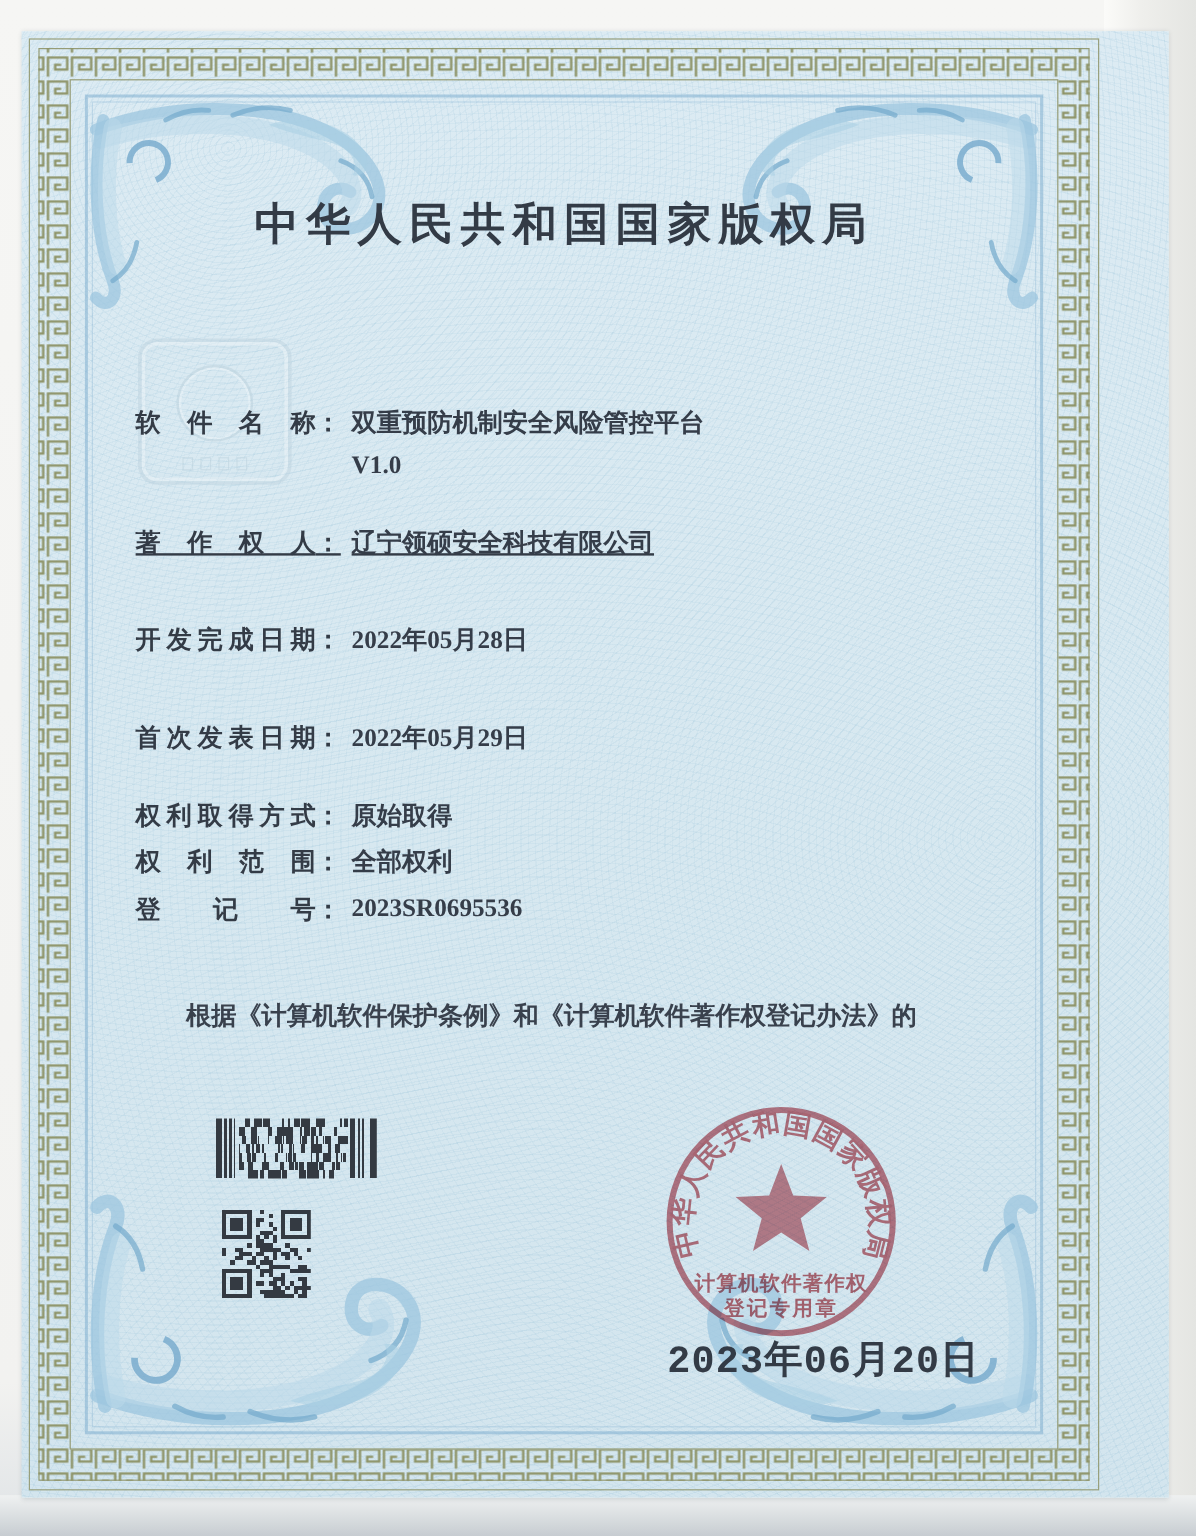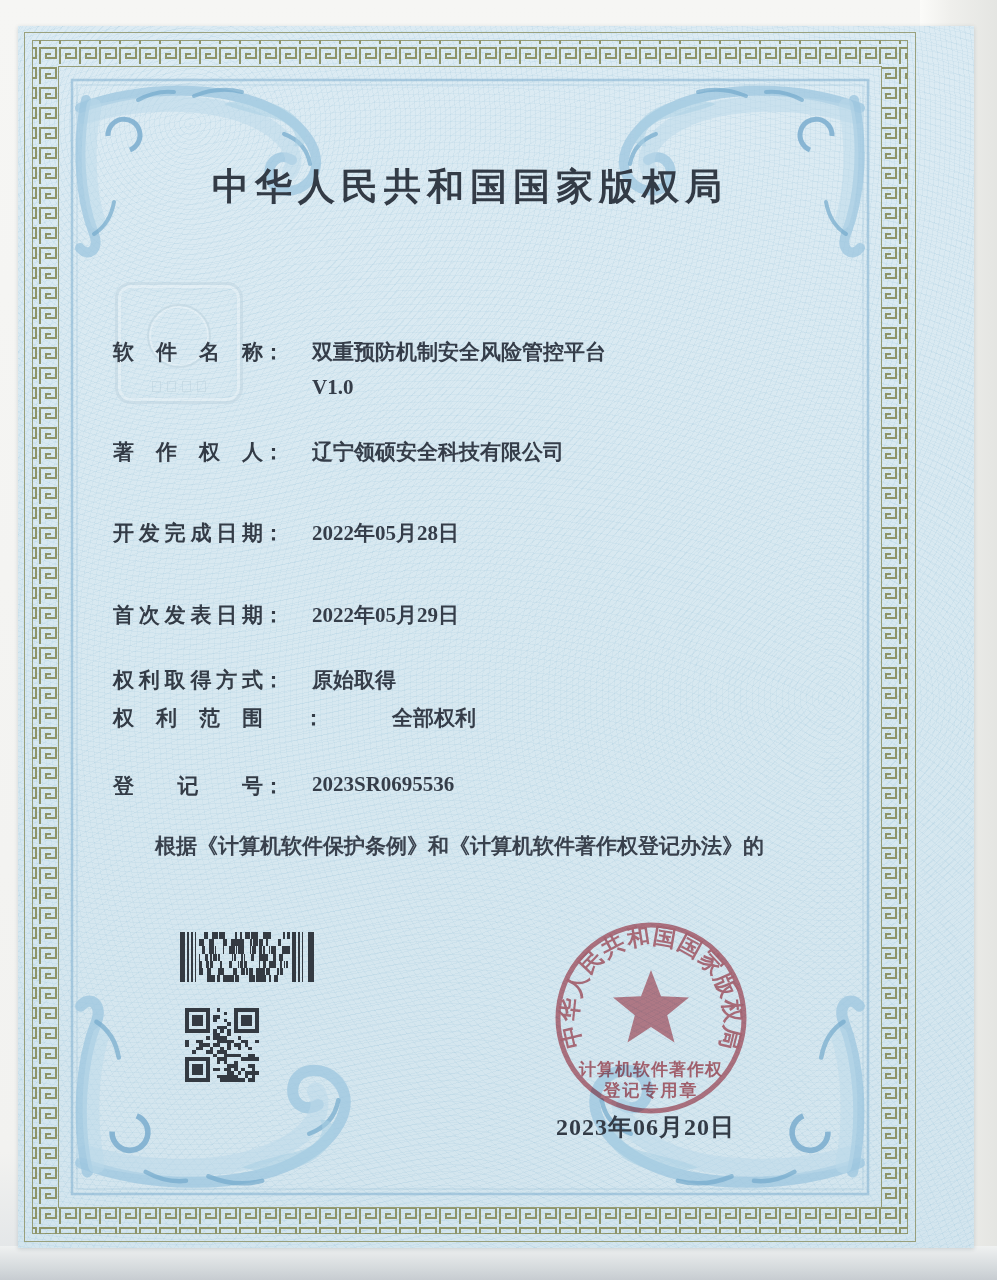--- a/index.html
+++ b/index.html
@@ -30,36 +30,36 @@
     font-size:37px;font-weight:700;letter-spacing:6px;color:#333b46;}
   .cert-title{position:absolute;left:0;right:0;top:206px;text-align:center;
     font-size:45px;font-weight:800;letter-spacing:3px;color:#2e3640;}
   .certno-row{position:absolute;top:268px;right:104px;display:flex;gap:14px;
     font-size:18px;font-weight:700;color:#333b46;}
 
   .f-row{position:absolute;left:95px;display:flex;align-items:flex-start;
     font-size:21px;font-weight:700;color:#333b46;}
   .f-label{display:inline-block;width:150px;text-align:justify;text-align-last:justify;}
   .f-colon{display:inline-block;}
-  .f-val{margin-left:28px;font-weight:600;color:#353d49;}
+  .f-val{margin-left:9px;font-weight:600;color:#353d49;}
   .f-val .line2{display:block;margin-top:9px;}
 
   .statement{position:absolute;left:95px;top:793px;width:728px;
     font-size:21px;font-weight:600;line-height:54px;color:#39414d;}
   .statement .s1{padding-left:42px;}
 
   .barcode{position:absolute;left:162px;top:906px;width:134px;height:50px;}
   .qrcode{position:absolute;left:167px;top:982px;width:74px;height:74px;}
 
   .serial-row{position:absolute;left:142px;top:1082px;font-size:27px;color:#4a525a;}
   .serial-no{font-family:"DejaVu Sans Mono","Liberation Mono",monospace;
     font-size:26px;letter-spacing:2px;color:#c8505e;margin-left:10px;}
 
-  .issue-date{position:absolute;left:538px;top:1085px;font-size:24px;
-    font-weight:700;letter-spacing:1px;color:#333b46;}
+  .issue-date{position:absolute;left:538px;top:1085px;font-size:32px;
+    font-weight:700;letter-spacing:1px;color:#333b46;font-family:Liberation Mono, monospace;}
 
   .seal{position:absolute;left:518px;top:877px;width:230px;height:230px;
     opacity:.88;mix-blend-mode:multiply;}
 
   
   .emboss{position:absolute;left:97px;top:256px;width:128px;height:122px;
     border:3px solid rgba(186,208,220,.8);border-radius:16px;opacity:.55;
     box-shadow:inset 0 0 0 3px rgba(255,255,255,.55), inset 0 0 12px rgba(150,185,205,.35);}
   .emboss .inner-circle{position:absolute;left:50%;top:44%;width:64px;height:64px;
     transform:translate(-50%,-50%);border-radius:50%;
@@ -124,21 +124,21 @@
   <div class="layer">
     <div class="authority">中华人民共和国国家版权局</div>
 
 
     <div class="f-row" style="top:312px;">
       <span class="f-label">软件名称</span>
         <span class="f-colon">：</span>
       <span class="f-val"><span>双重预防机制安全风险管控平台</span><span class="line2">V1.0</span></span>
     </div>
 
-    <div class="f-row" style="top:412px;">
+    <div class="f-row" style="top:412px;text-decoration:underline;">
       <span class="f-label">著作权人</span>
         <span class="f-colon">：</span>
       <span class="f-val">辽宁领硕安全科技有限公司</span>
     </div>
 
     <div class="f-row" style="top:493px;">
       <span class="f-label">开发完成日期</span>
         <span class="f-colon">：</span>
       <span class="f-val">2022年05月28日</span>
     </div>
@@ -148,27 +148,27 @@
         <span class="f-colon">：</span>
       <span class="f-val">2022年05月29日</span>
     </div>
 
     <div class="f-row" style="top:640px;">
       <span class="f-label">权利取得方式</span>
         <span class="f-colon">：</span>
       <span class="f-val">原始取得</span>
     </div>
 
-    <div class="f-row" style="top:678px;gap:40px;">
+    <div class="f-row" style="top:678px;">
       <span class="f-label">权利范围</span>
         <span class="f-colon">：</span>
       <span class="f-val">全部权利</span>
     </div>
 
-    <div class="f-row" style="top:746px;justify-content:flex-end;">
+    <div class="f-row" style="top:718px;justify-content:flex-end;">
       <span class="f-label">登记号</span>
         <span class="f-colon">：</span>
       <span class="f-val">2023SR0695536</span>
     </div>
 
     <div class="statement">
       <div class="s1">根据《计算机软件保护条例》和《计算机软件著作权登记办法》的</div>
     </div>
 
     <svg class="barcode" viewBox="0 0 134 50" xmlns="http://www.w3.org/2000/svg" shape-rendering="crispEdges">

